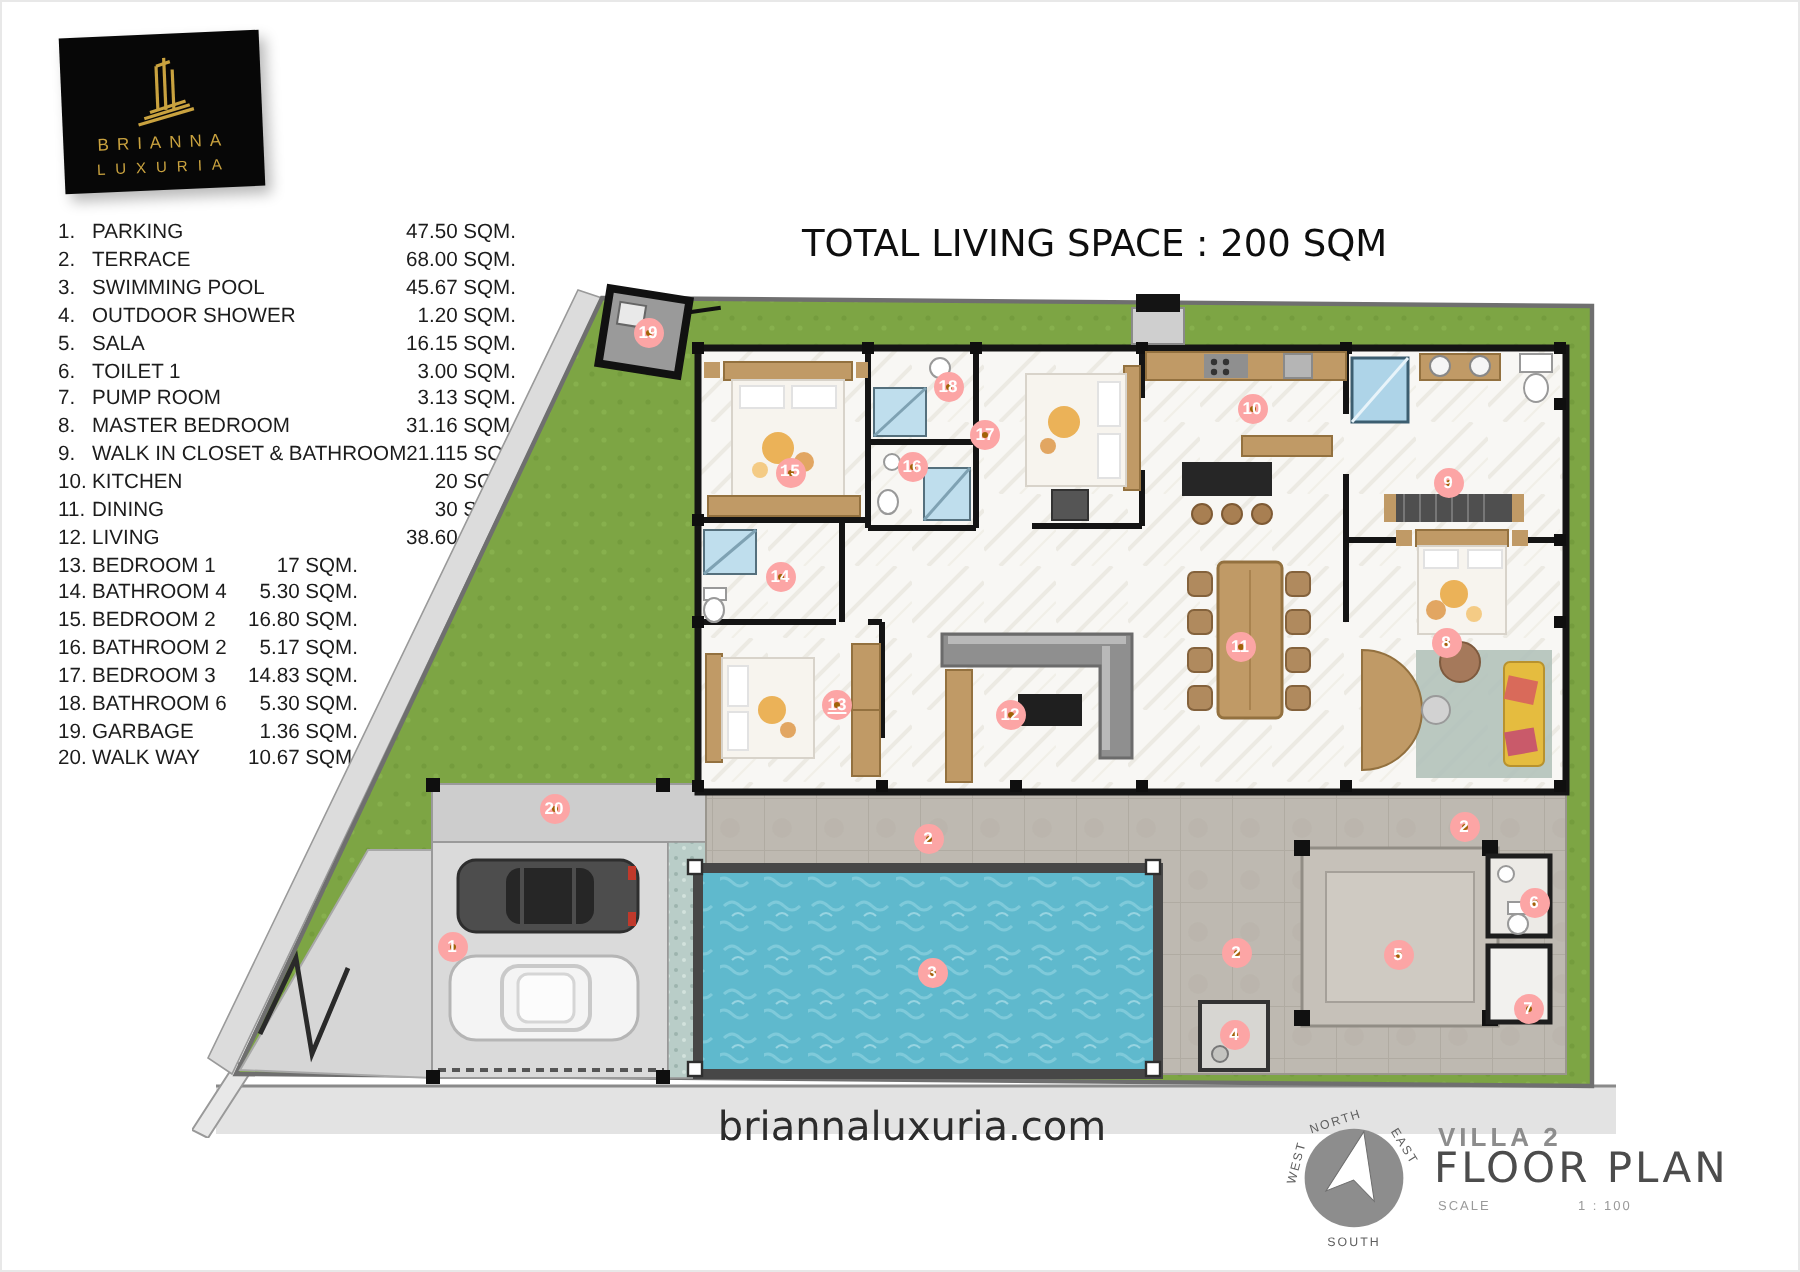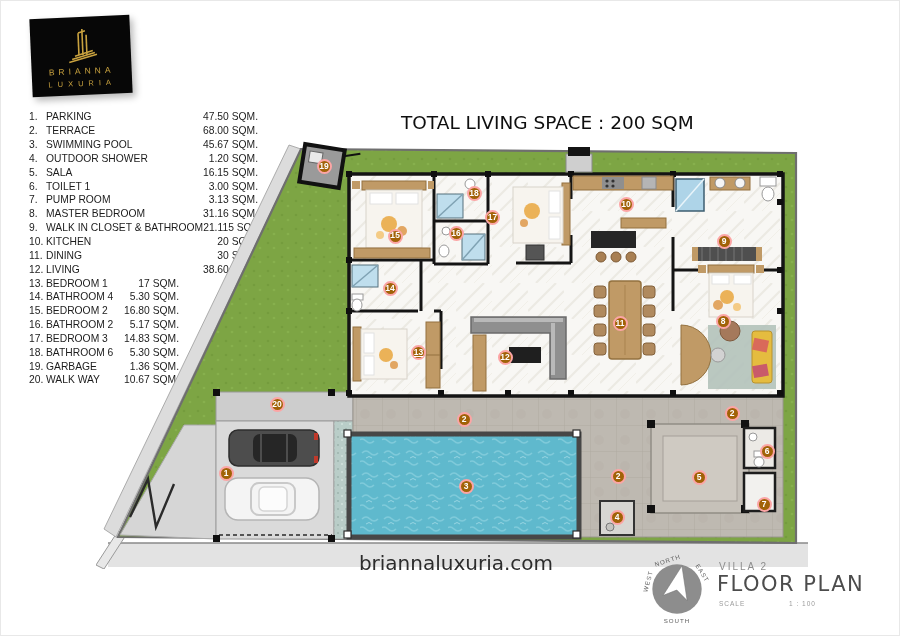--- a/index.html
+++ b/index.html
@@ -29,26 +29,26 @@
   .legend-row .area{margin-left:auto;}
   
   .main-title{position:absolute;left:400px;top:111px;width:370px;text-align:left;
     font-family:"DejaVu Sans",sans-serif;font-size:18.5px;color:#0e0e0e;}
   .website{position:absolute;left:305px;top:550px;width:300px;text-align:center;
     font-family:"DejaVu Sans",sans-serif;font-size:20px;color:#2c2c2c;}
   
   .plan{position:absolute;left:95px;top:138px;width:730px;height:430px;}
   .plan svg{position:absolute;left:0;top:0;}
   .marker{position:absolute;width:15px;height:15px;border-radius:50%;
-    background:#a16207;border:2px solid #fca5a5;color:#fff;
+    background:#a16207;border:6px solid #fca5a5;color:#fff;
     font-size:8.5px;font-weight:bold;display:flex;align-items:center;justify-content:center;
     box-sizing:border-box;z-index:5;}
   
   .titleblock{position:absolute;left:640px;top:552px;width:230px;height:78px;}
-  .tb-villa{position:absolute;left:78px;top:8px;font-size:10px;font-weight:normal;
+  .tb-villa{position:absolute;left:78px;top:8px;font-size:13px;font-weight:bold;
     letter-spacing:2px;color:#8d8d8d;}
   .tb-plan{position:absolute;left:76px;top:19px;font-size:21px;letter-spacing:1.5px;
     color:#4c4c4c;font-family:"DejaVu Sans",sans-serif;}
   .tb-scale{position:absolute;left:78px;top:47px;font-size:6.5px;letter-spacing:1px;color:#9a9a9a;}
   .tb-scaleval{position:absolute;left:148px;top:47px;font-size:6.5px;letter-spacing:1px;color:#9a9a9a;}
 </style>
 </head>
 <body>
 
 <div class="logo">

